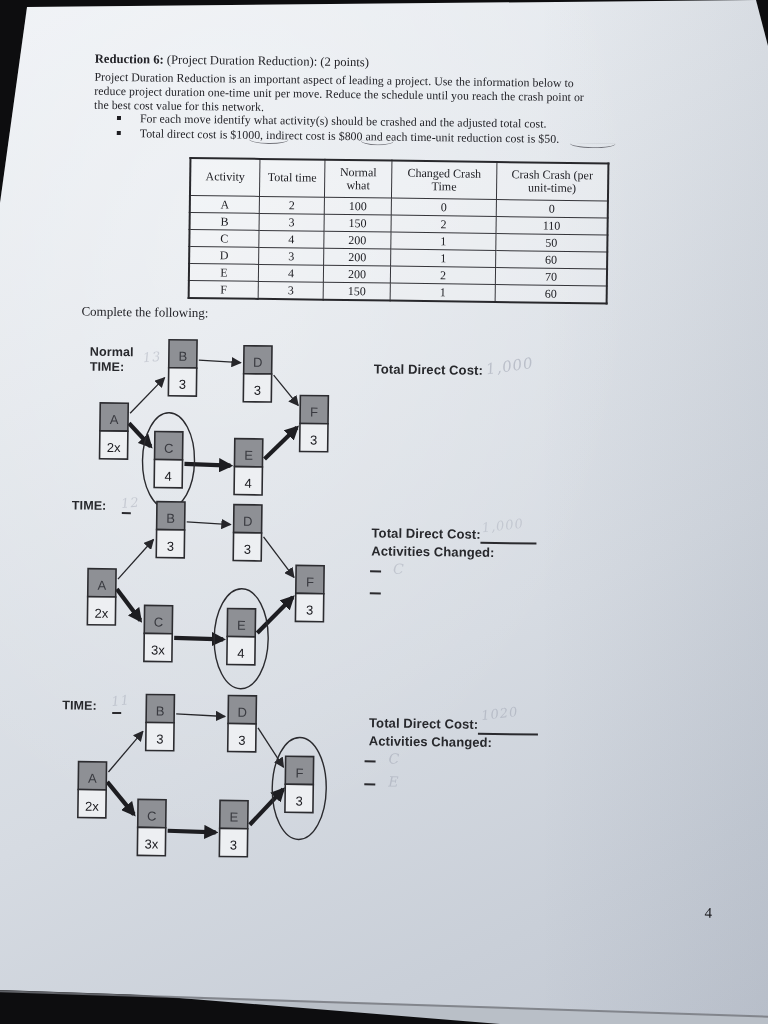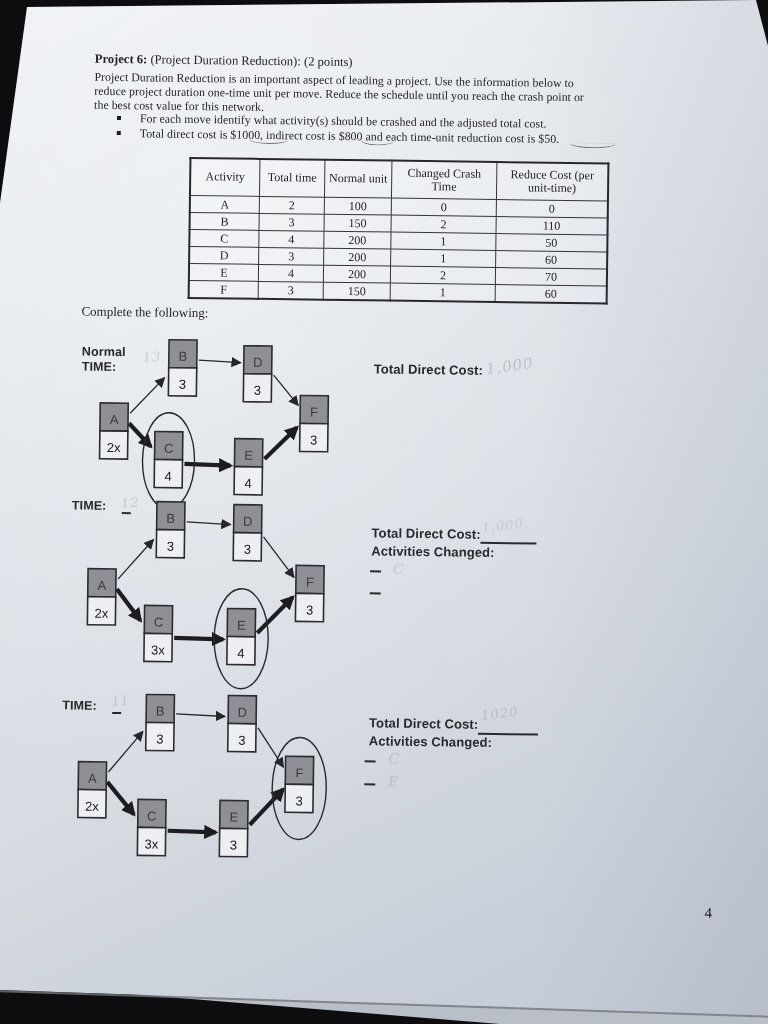--- a/index.html
+++ b/index.html
@@ -50,40 +50,40 @@
 </style>
 </head>
 <body>
 
 <div class="sheet2"></div>
 <div class="paper"></div>
 <div class="paper-edge"></div>
 
 <div class="content">
 
-  <div class="abs title" style="left:95px;top:51px;"><b>Project 6:</b><span> (Project Duration Reduction): (2 points)</span></div>
+  <div class="abs title" style="left:95px;top:51px;"><b>Reduction 6:</b><span> (Project Duration Reduction): (2 points)</span></div>
   <div class="abs bodyline" style="left:95px;top:69px;">Project Duration Reduction is an important aspect of leading a project. Use the information below to</div>
   <div class="abs bodyline" style="left:95px;top:83px;">reduce project duration one-time unit per move. Reduce the schedule until you reach the crash point or</div>
   <div class="abs bodyline" style="left:95px;top:97px;">the best cost value for this network.</div>
   <div class="abs bullet-sq" style="left:118px;top:115px;"></div>
   <div class="abs bodyline" style="left:141px;top:110px;">For each move identify what activity(s) should be crashed and the adjusted total cost.</div>
   <div class="abs bullet-sq" style="left:118px;top:130px;"></div>
   <div class="abs bodyline" style="left:141px;top:125px;">Total direct cost is $1000, indirect cost is $800 and each time-unit reduction cost is $50.</div>
   <div class="abs squig" style="left:250px;top:136px;width:40px;"></div>
   <div class="abs squig" style="left:362px;top:136px;width:33px;"></div>
   <div class="abs squig" style="left:571px;top:136px;width:46px;"></div>
 
   <table class="cost abs" style="left:191px;top:155px;">
     <tbody>
         <tr>
       <th style="width:62px;">Activity</th>
       <th style="width:58px;">Total time</th>
-      <th style="width:60px;">Normal unit</th>
+      <th style="width:60px;">Normal what</th>
       <th style="width:98px;">Changed Crash Time</th>
-      <th style="width:104px;">Reduce Cost (per unit-time)</th>
+      <th style="width:104px;">Crash Crash (per unit-time)</th>
     </tr>
     <tr>
       <td>A</td>
           <td>2</td>
           <td>100</td>
           <td>0</td>
           <td>0</td>
     </tr>
     <tr>
       <td>B</td>
@@ -118,21 +118,21 @@
           <td>3</td>
           <td>150</td>
           <td>1</td>
           <td>60</td>
     </tr>
   </tbody>
     </table>
 
   <div class="abs serif" style="left:85px;top:303px;font-size:13px;">Complete the following:</div>
 
-  <div class="abs sans-b" style="left:86px;top:344px;width:62px;line-height:15px;">Normal TIME:</div>
+  <div class="abs sans-b" style="left:94px;top:344px;width:62px;line-height:15px;">Normal TIME:</div>
   <div class="abs hand" style="left:147px;top:348px;font-size:13px;transform:rotate(-6deg);opacity:.35;">13</div>
   <div class="abs sans-b" style="left:378px;top:357px;font-size:13px;">Total Direct Cost:</div>
   <div class="abs hand" style="left:490px;top:351px;font-size:15px;transform:rotate(-9deg);opacity:.45;">1,000</div>
 
   <svg class="abs" style="left:80px;top:332px;" width="320" height="182">
     <defs>
       <marker id="mth" viewBox="0 0 10 10" refX="9" refY="5" markerWidth="8" markerHeight="8" orient="auto">
           <path d="M0,0 L10,5 L0,10 z" fill="#26262a"></path>
         </marker>
       <marker id="mtk" viewBox="0 0 10 10" refX="8" refY="5" markerWidth="3.4" markerHeight="3.4" orient="auto">

